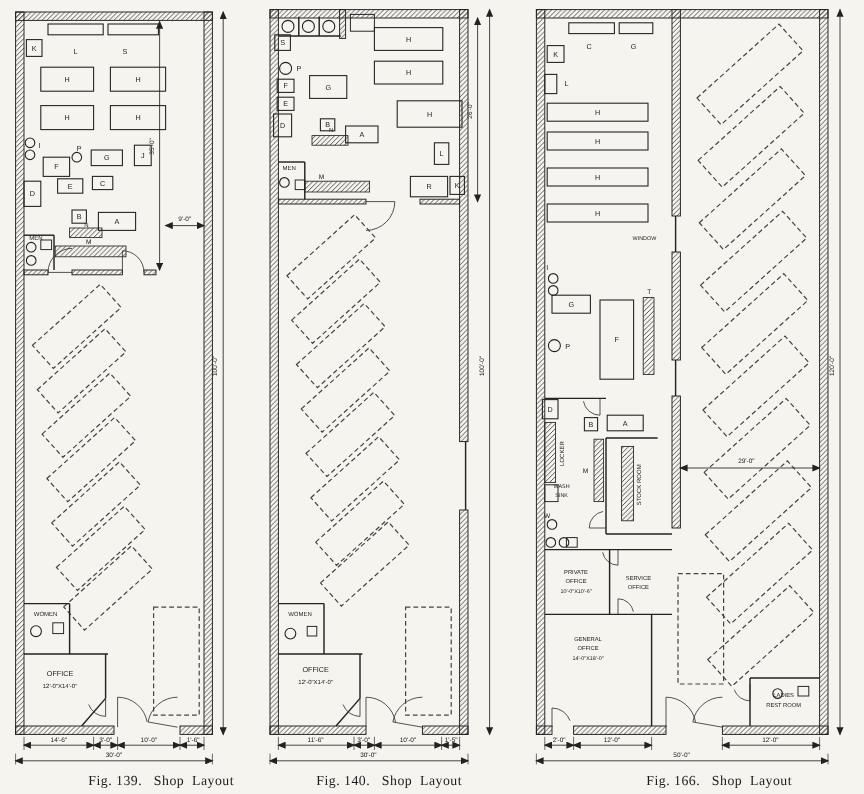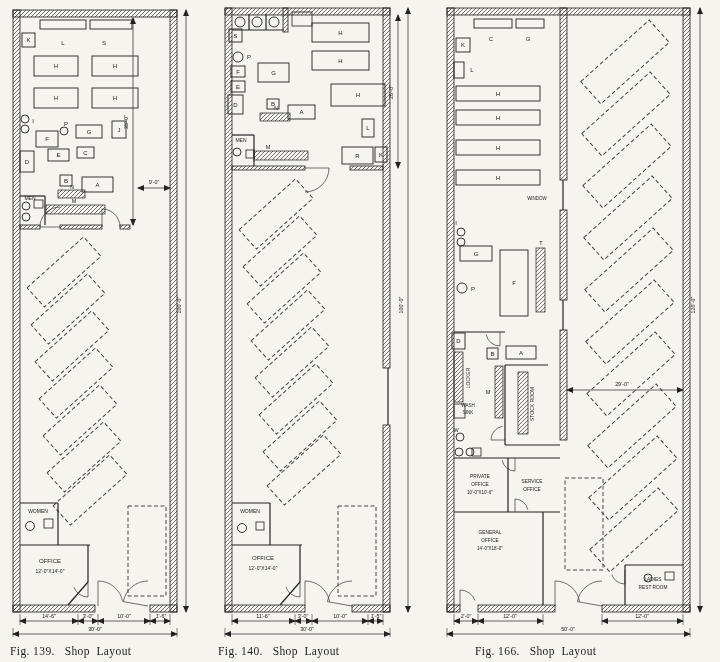--- a/index.html
+++ b/index.html
@@ -1,22 +1,22 @@
 <!DOCTYPE html>
 <html><head>
 <meta charset="utf-8">
 <style>
   html,body{margin:0;padding:0}
   body{width:720px;height:662px;background:#f5f4ef;position:relative;overflow:hidden}
   #plan-svg{position:absolute;top:0;left:0}
   svg text{font-family:"Liberation Sans",sans-serif;fill:#222}
   .cap{position:absolute;top:645px;font-family:"Liberation Serif",serif;font-size:11.5px;
-       color:#1c1c1c;text-align:left;white-space:pre;letter-spacing:.4px}
+       color:#1c1c1c;text-align:right;white-space:pre;letter-spacing:.4px}
   .cap1{left:10px;width:185px}
-  .cap2{left:218px;width:185px}
+  .cap2{left:200px;width:185px}
   .cap3{left:475px;width:185px}
 </style>
 </head>
 <body>
 
 <svg id="plan-svg" width="720" height="645" viewBox="0 0 720 645">
     <defs>
       <pattern id="hatch" width="4" height="4" patternUnits="userSpaceOnUse">
         <path d="M0,4 L4,0" stroke="#3a3a3a" stroke-width="0.7"></path>
       </pattern>

